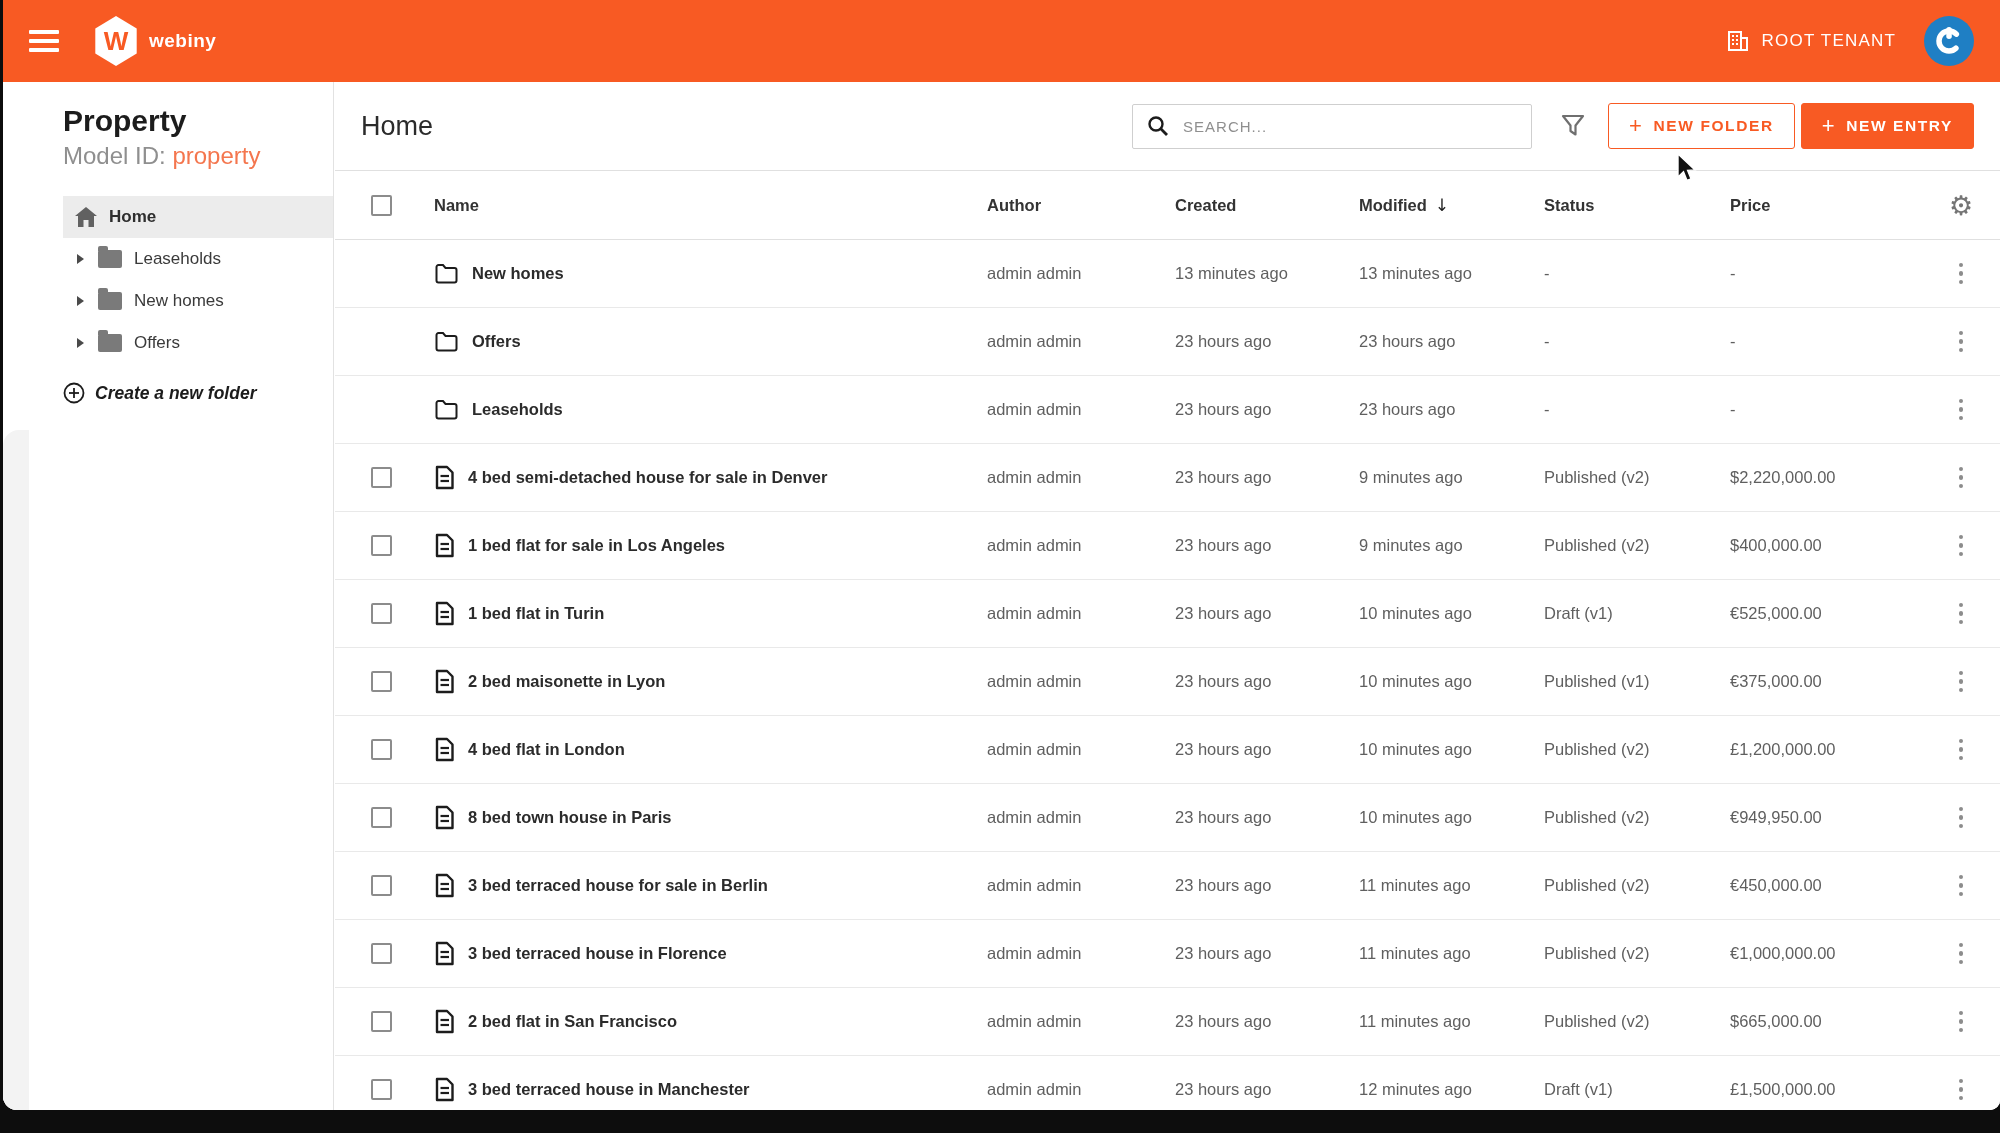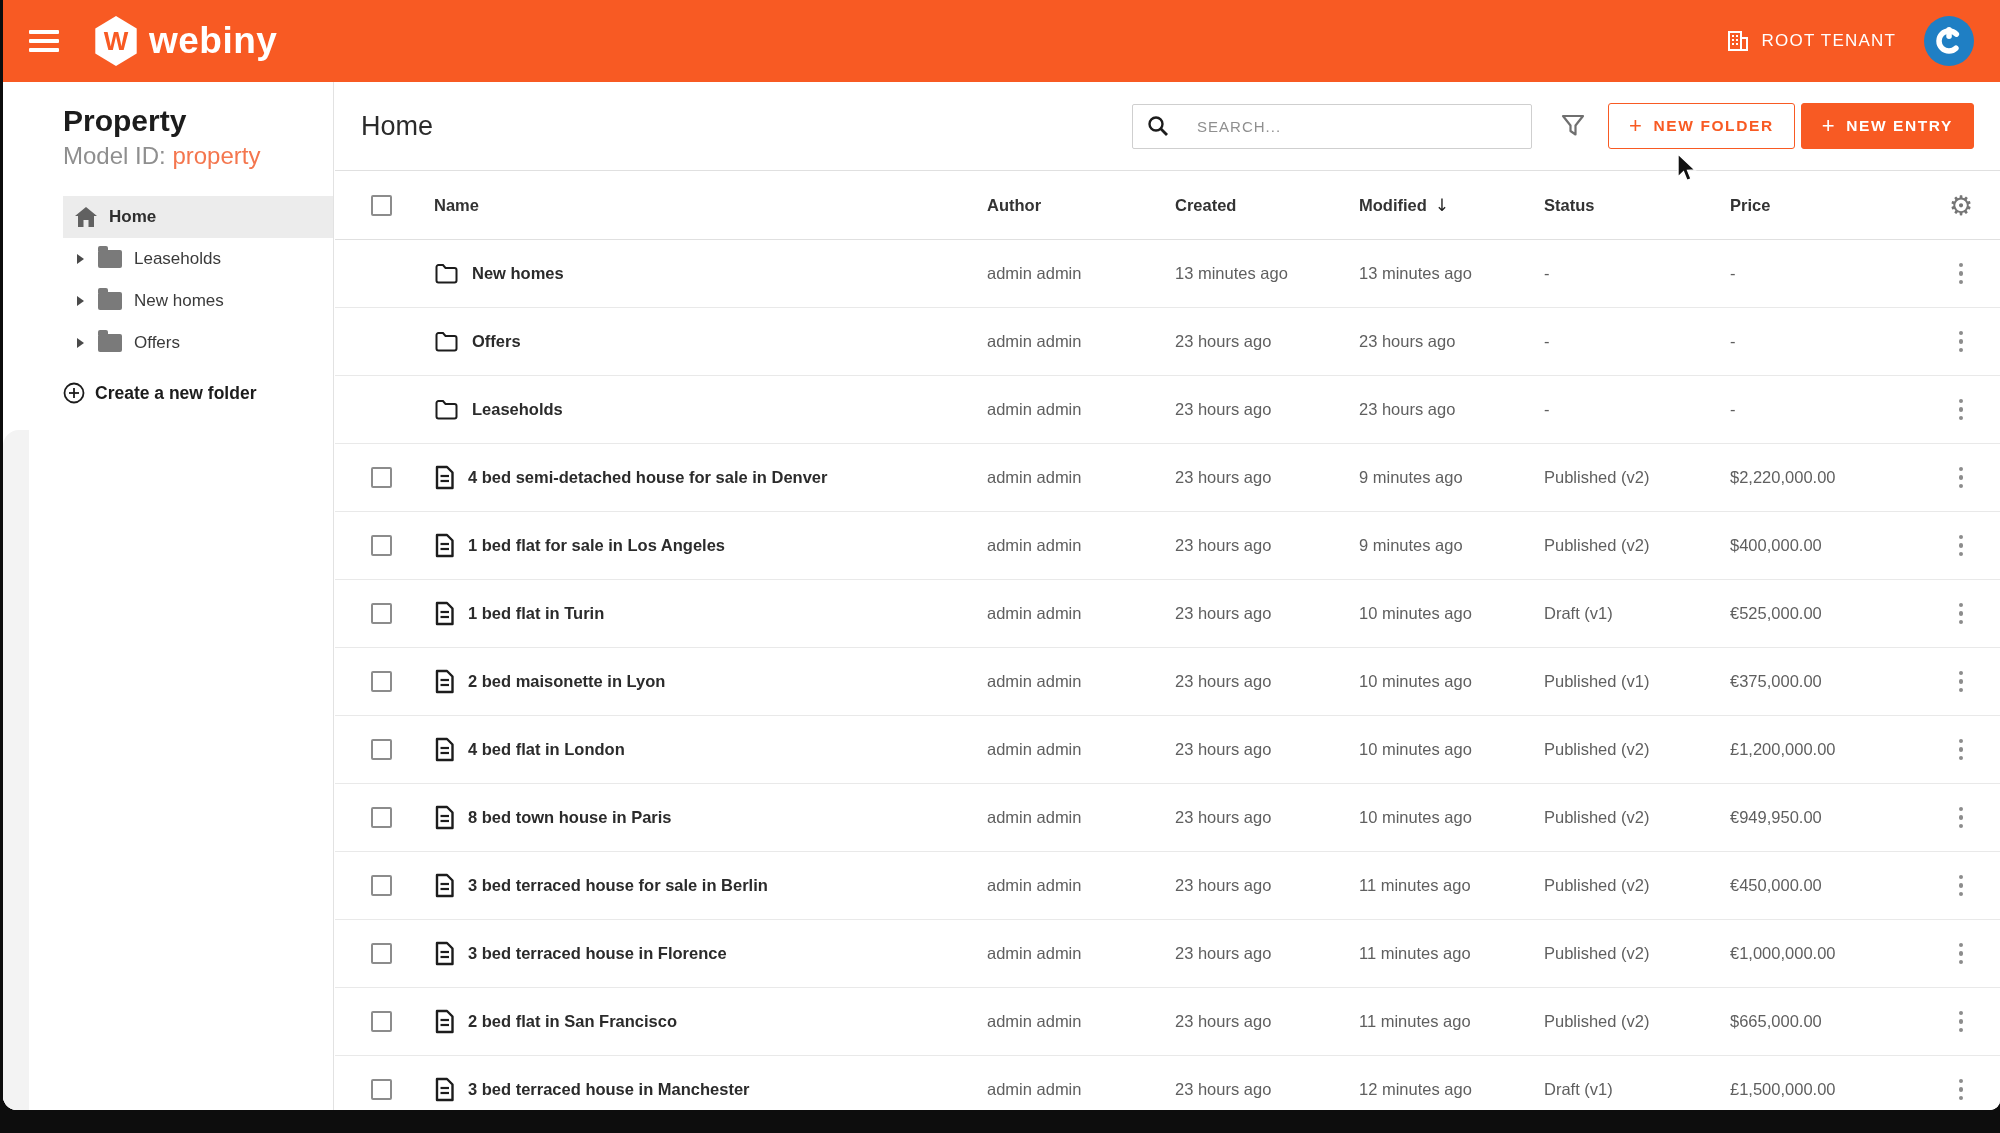--- a/index.html
+++ b/index.html
@@ -12,21 +12,21 @@
   
   .topbar { position:absolute; left:0; top:0; right:0; height:82px; background:#F85A23;
             display:flex; align-items:center; padding:0 26px; z-index:10; }
   .hamburger { width:30px; display:flex; flex-direction:column; gap:5px; cursor:pointer; margin-right:34px; }
   .hamburger span { display:block; height:4px; background:#fff; border-radius:1px; }
   .logo-wrap { display:flex; align-items:center; gap:10px; }
   .logo-hex { width:46px; height:50px; background:#fff;
               clip-path:polygon(50% 0%, 95% 25%, 95% 75%, 50% 100%, 5% 75%, 5% 25%);
               display:flex; align-items:center; justify-content:center; }
   .logo-hex span { color:#F85A23; font-weight:bold; font-size:26px; }
-  .logo-text { color:#fff; font-size:37px; font-weight:bold; letter-spacing:.5px; }
+  .logo-text { color:#fff; font-size:19px; font-weight:bold; letter-spacing:.5px; }
   .topbar-spacer { flex:1; }
   .tenant { display:flex; align-items:center; gap:12px; color:#fff; font-size:17px;
             letter-spacing:1.2px; font-weight:500; margin-right:28px; cursor:pointer; }
   .avatar { width:50px; height:50px; border-radius:50%; background:#1F7FC4;
             display:flex; align-items:center; justify-content:center; cursor:pointer; }
 
   
   .sidebar { position:absolute; left:0; top:82px; width:331px; bottom:0; background:#fff;
              border-right:1px solid #e2e2e2; z-index:5;padding-left:44px; }
   .drawer-ghost { position:absolute; left:0; top:348px; bottom:0; width:26px;
@@ -37,31 +37,31 @@
   .sb-home { margin-top:26px; margin-left:16px; height:42px; background:#ececec;
              display:flex; align-items:center; gap:12px; padding-left:12px; cursor:pointer; }
   .sb-home .label { font-size:17px; font-weight:bold; color:#2e2e2e; }
   .tree-item { height:42px; display:flex; align-items:center; padding-left:30px; gap:12px; cursor:pointer; }
   .tree-caret { width:0; height:0; border-left:7px solid #4a4a4a; border-top:5px solid transparent;
                 border-bottom:5px solid transparent; margin-right:2px; }
   .folder-fill { width:24px; height:18px; background:#7a7a7a; border-radius:2px; position:relative; }
   .folder-fill:before { content:""; position:absolute; top:-4px; left:0; width:10px; height:5px;
                         background:#7a7a7a; border-radius:2px 2px 0 0; }
   .tree-item .label { font-size:17px; color:#3a3a3a; }
-  .sb-create { margin:18px 0 10px 16px; display:flex; align-items:center; gap:10px; cursor:pointer; }
+  .sb-create { margin:18px 0 10px 16px; display:flex; align-items:center; gap:10px; cursor:pointer;font-style:italic; }
   .sb-create .label { font-size:17.5px; font-weight:bold; color:#1c1c1c; }
 
   
   .main { position:absolute; left:332px; top:82px; right:0; bottom:0; background:#fff; }
   .toolbar { height:89px; display:flex; align-items:center; border-bottom:1px solid #e0e0e0;
              padding:0 26px 0 26px; }
   .page-title { font-size:27px; color:#2b2b2b; font-weight:400; }
   .toolbar-right { margin-left:auto; display:flex; align-items:center; }
   .searchbox { width:400px; height:45px; border:1px solid #cfcfcf; border-radius:2px;
-               display:flex; align-items:center; padding:0 14px; gap:28px; background:#fff; }
+               display:flex; align-items:center; padding:0 14px; gap:14px; background:#fff; }
   .searchbox input { border:none; outline:none; flex:1; font-size:15px; letter-spacing:1px;
                      color:#444; font-family:inherit; }
   .searchbox input::placeholder { color:#8f8f8f; }
   .filter-btn { margin:0 22px 0 28px; cursor:pointer; display:flex; align-items:center; }
   .btn { height:46px; border-radius:3px; font-size:15.5px; font-weight:600; letter-spacing:1.6px;
          display:flex; align-items:center; gap:10px; padding:0 20px; cursor:pointer;
          font-family:inherit; text-transform:uppercase; }
   .btn .plus { font-size:22px; font-weight:400; line-height:1; }
   .btn-outline { background:#fff; border:1px solid #F85A23; color:#F85A23; margin-right:6px; }
   .btn-filled { background:#F85A23; border:1px solid #F85A23; color:#fff; }

